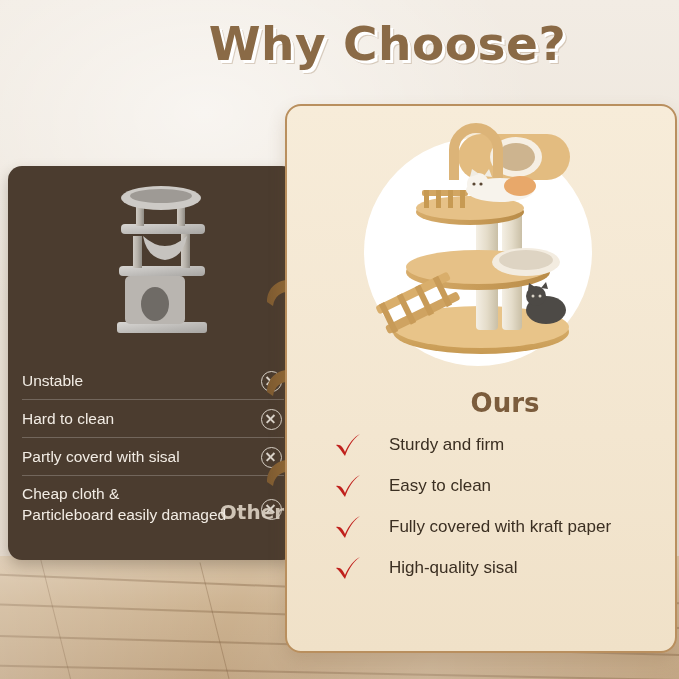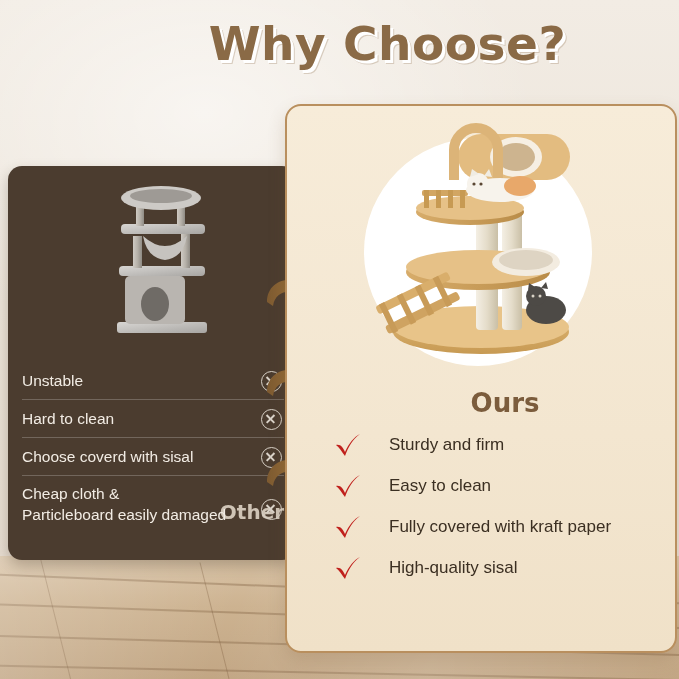--- a/index.html
+++ b/index.html
@@ -122,21 +122,21 @@
     <div class="con-list">
       <div class="con-row">
         <div class="con-text">Unstable</div>
         <div class="x-icon"></div>
       </div>
       <div class="con-row">
         <div class="con-text">Hard to clean</div>
         <div class="x-icon"></div>
       </div>
       <div class="con-row">
-        <div class="con-text">Choose coverd with sisal</div>
+        <div class="con-text">Partly coverd with sisal</div>
         <div class="x-icon"></div>
       </div>
       <div class="con-row">
         <div class="con-text" style="white-space:pre-line">Cheap cloth &amp;
 Particleboard easily damaged</div>
         <div class="x-icon" style="margin-top:11px"></div>
       </div>
     </div>
   </div>
 

